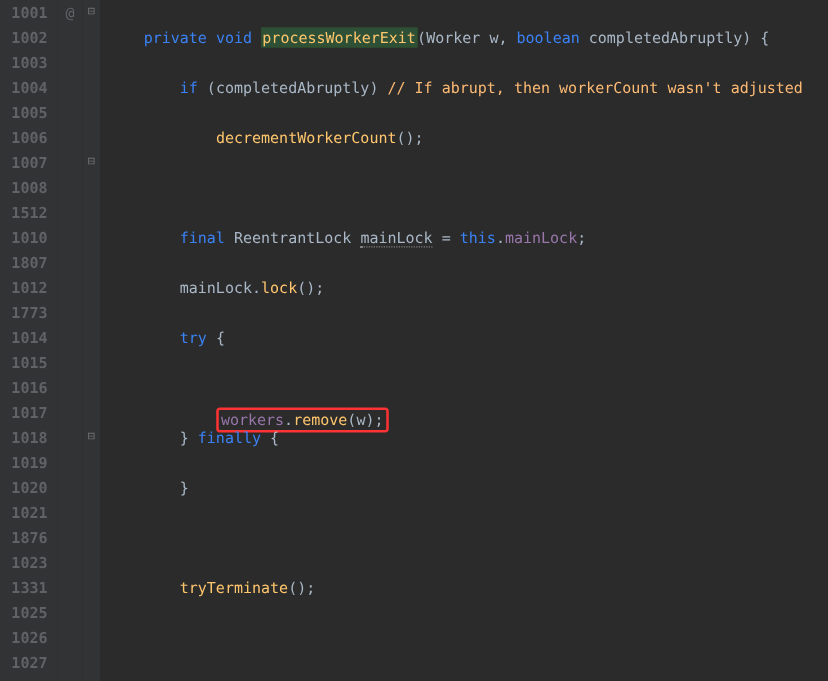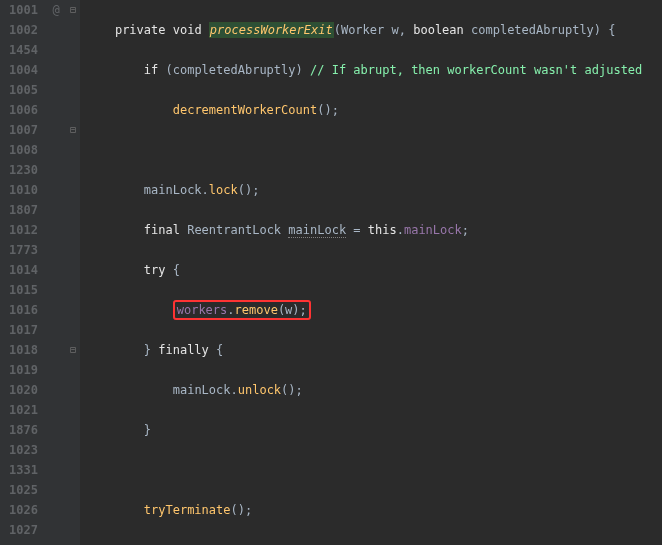--- a/index.html
+++ b/index.html
@@ -55,49 +55,50 @@
     font-size: 10px;
     color: #6e6e6e;
   }
   .code {
     padding-left: 6px;
     white-space: pre;
   }
   .code .row {
     height: 20px;
   }
-  .kw { color: #e5e5e5; }
-  .comment { color: #86efac; text-align: center; }
+  .kw { color: #3b82f6; }
+  .comment { color: #fdba74; text-align: center; }
   .meth { color: #ffc66d; text-align: center; }
   .field { color: #9876aa; }
   .param { color: #a9b7c6; }
-  .hl-green { background: #2d5036; border: 1px solid #305030; color:#ffc66d;font-style:italic; }
+  .hl-green { background: #2d5036; border: 1px solid #305030; color:#ffc66d; }
   .boxed {
     border: 2px solid #ff3333;
     border-radius: 3px;
     padding: 0 2px;
     display: inline-block;
     line-height: 16px;
+    margin-top: 26px;
   }
   .un-w { border-bottom: 1px dotted #808080; }
 </style>
 </head>
 <body>
 
 <div class="editor">
   <div class="gutter">
     <div class="ln">1001</div>
     <div class="ln">1002</div>
-    <div class="ln">1454</div>
+    <div class="ln">1003</div>
     <div class="ln">1004</div>
     <div class="ln">1005</div>
     <div class="ln">1006</div>
     <div class="ln">1007</div>
     <div class="ln">1008</div>
-    <div class="ln">1230</div>
+    <div class="ln">1512</div>
     <div class="ln">1010</div>
     <div class="ln">1807</div>
     <div class="ln">1012</div>
     <div class="ln">1773</div>
     <div class="ln">1014</div>
     <div class="ln">1015</div>
     <div class="ln">1016</div>
     <div class="ln">1017</div>
     <div class="ln">1018</div>
     <div class="ln">1019</div>
@@ -149,26 +150,25 @@
       <div class="f"></div>
       <div class="f"></div>
       <div class="f"></div>
   </div>
 
   <div class="code">
 <div class="row">    <span class="kw">private</span> <span class="kw">void</span> <span class="hl-green">processWorkerExit</span>(<span>Worker</span> <span class="param">w</span>, <span class="kw">boolean</span> <span class="param">completedAbruptly</span>) {</div>
 <div class="row">        <span class="kw">if</span> (<span>completedAbruptly</span>) <span class="comment">// If abrupt, then workerCount wasn't adjusted</span></div>
 <div class="row">            <span class="meth">decrementWorkerCount</span>();</div>
 <div class="row"></div>
+<div class="row">        <span class="kw">final</span> <span>ReentrantLock</span> <span class="un-w">mainLock</span> = <span class="kw">this</span>.<span class="field">mainLock</span>;</div>
 <div class="row">        <span>mainLock</span>.<span class="meth">lock</span>();</div>
-<div class="row">        <span class="kw">final</span> <span>ReentrantLock</span> <span class="un-w">mainLock</span> = <span class="kw">this</span>.<span class="field">mainLock</span>;</div>
 <div class="row">        <span class="kw">try</span> {</div>
 <div class="row">            <span class="boxed"><span class="field">workers</span>.<span class="meth">remove</span>(<span>w</span>);</span></div>
 <div class="row">        } <span class="kw">finally</span> {</div>
-<div class="row">            <span>mainLock</span>.<span class="meth">unlock</span>();</div>
 <div class="row">        }</div>
 <div class="row"></div>
 <div class="row">        <span class="meth">tryTerminate</span>();</div>
 
 
 
 
 
 
 

